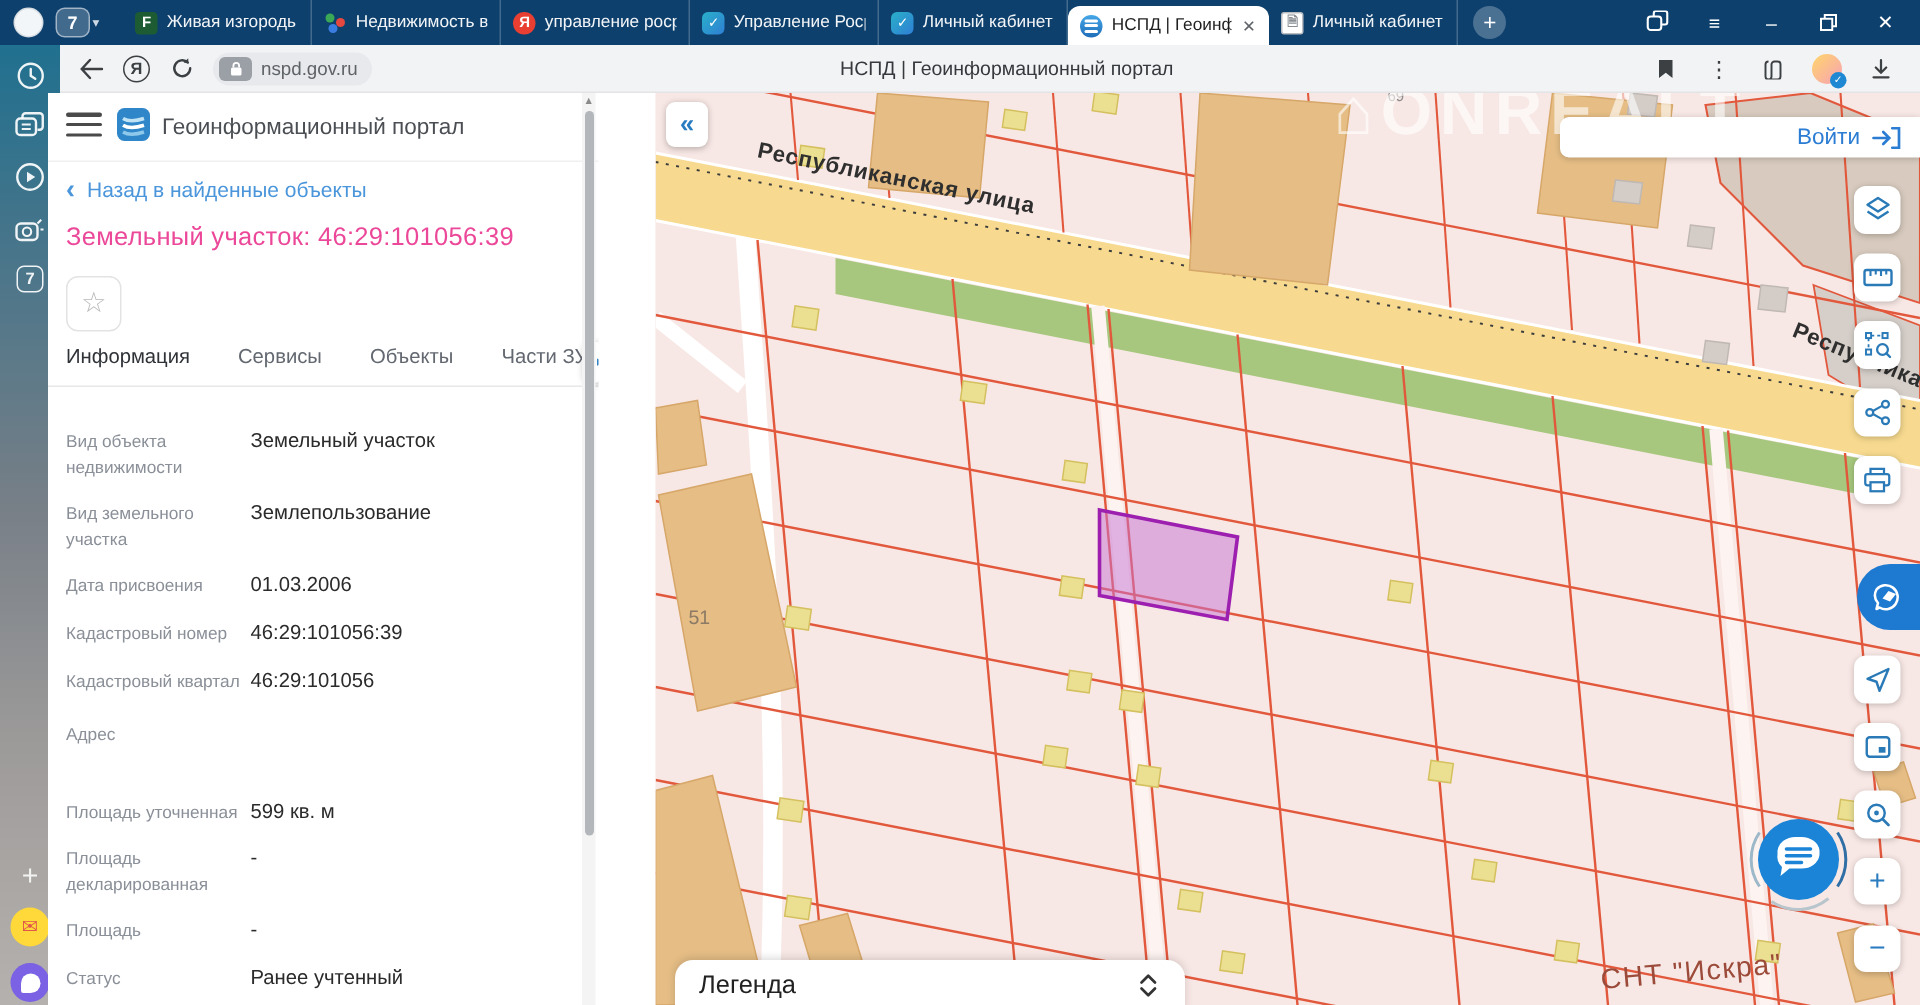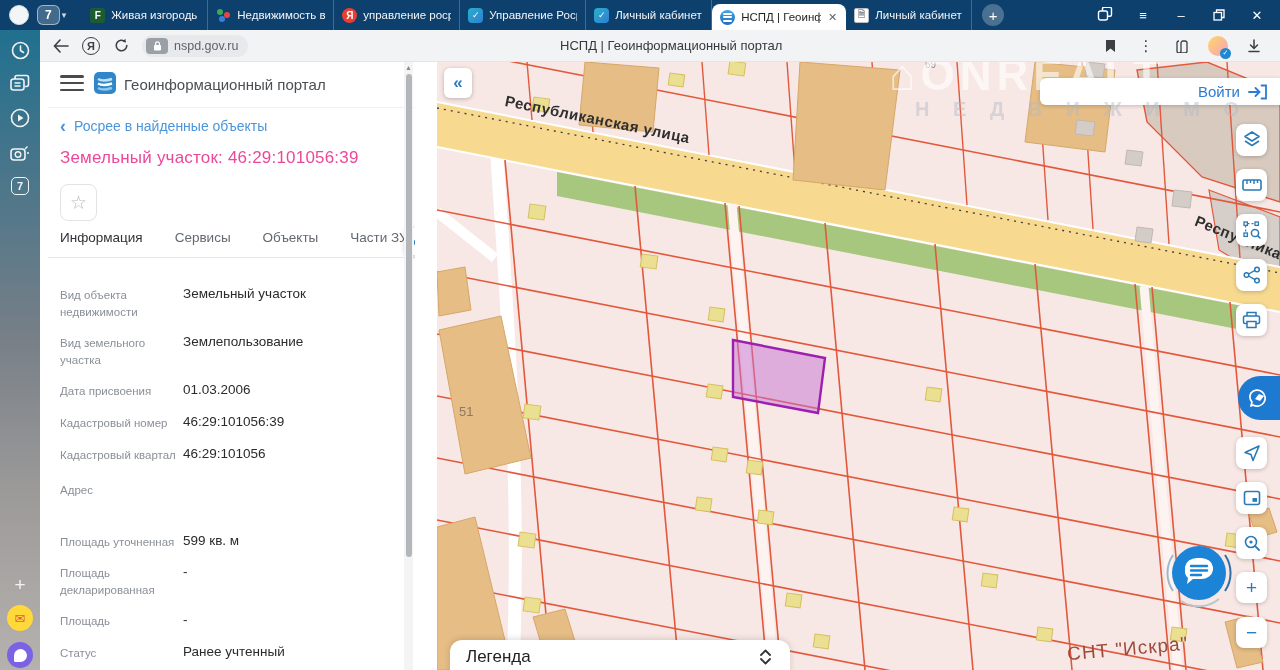--- a/index.html
+++ b/index.html
@@ -50,21 +50,21 @@
 
 
 .rail{left:0;top:30px;width:40px;height:640px;background:linear-gradient(180deg,#20708f 0%,#49758a 22%,#777f87 48%,#9c9a99 72%,#b5b1ae 100%)}
 .rail-ic{position:absolute;left:0;width:40px;height:30px;display:flex;align-items:center;justify-content:center;color:rgba(255,255,255,.92);cursor:pointer}
 .seven-box{width:18px;height:18px;border:1.7px solid rgba(255,255,255,.92);border-radius:5px;font-size:11px;font-weight:bold;display:flex;align-items:center;justify-content:center}
 .mail-circ{width:26px;height:26px;border-radius:50%;background:#ffd83a;display:flex;align-items:center;justify-content:center;color:#e2574c;font-size:13px}
 .alice-circ{width:26px;height:26px;border-radius:50%;background:#7b61e3;display:flex;align-items:center;justify-content:center}
 .alice-circ i{width:13px;height:13px;background:#fff;border-radius:50% 50% 50% 12%}
 
 
-.panel{left:48px;top:62px;width:367px;height:608px;background:#fff;overflow:hidden}
+.panel{left:32px;top:62px;width:367px;height:608px;background:#fff;overflow:hidden}
 .p-header{position:absolute;left:0;top:0;width:100%;height:46px;border-bottom:1px solid #f0f0f0}
 .burger{position:absolute;left:12px;top:13px;width:24px;height:18px;cursor:pointer}
 .burger i{display:block;height:2.6px;background:#4a4a4a;border-radius:2px;margin-bottom:4.2px}
 .p-logo{position:absolute;left:46px;top:10px;width:22px;height:22px}
 .p-title{position:absolute;left:76px;top:14px;font-size:15px;color:#4b4f54}
 .back-link{position:absolute;left:12px;top:56px;display:flex;align-items:center;gap:8px;color:#4b96db;font-size:14px;cursor:pointer}
 .back-chev{font-size:18px;line-height:14px;font-weight:bold}
 .obj-title{position:absolute;left:12px;top:86px;font-size:17px;color:#ec4899;letter-spacing:.2px}
 .star-btn{position:absolute;left:12px;top:122px;width:37px;height:37px;border:1px solid #e3e3e3;border-radius:8px;display:flex;align-items:center;justify-content:center;color:#b9b9b9;font-size:19px;background:#fff;cursor:pointer}
 .p-tabs{position:absolute;left:0;top:168px;width:100%;height:28px;border-bottom:1px solid #e8e8e8;display:flex;align-items:flex-start;gap:0;overflow:hidden;padding-left:12px}
@@ -268,21 +268,21 @@
       <svg class="p-logo" viewBox="0 0 22 22">
         <rect x="0" y="0" width="22" height="22" rx="5" fill="#2f86c8"></rect>
         <path d="M4 7 q5 3 14 0" stroke="#bfe2f5" stroke-width="2.4" fill="none"></path>
         <path d="M4 11.5 q5 3 14 0" stroke="#fff" stroke-width="2.4" fill="none"></path>
         <path d="M4 16 q5 3 14 0" stroke="#8ec8ea" stroke-width="2.4" fill="none"></path>
       </svg>
       <div class="p-title">Геоинформационный портал</div>
     </div>
     <div class="back-link">
       <span class="back-chev">‹</span>
-      <span>Росрее в найденные объекты</span>
+      <span>Назад в найденные объекты</span>
     </div>
     <div class="obj-title">Земельный участок: 46:29:101056:39</div>
     <div class="star-btn">☆</div>
 
     <div class="p-tabs">
       <div class="p-tab active">Информация</div>
       <div class="p-tab">Сервисы</div>
       <div class="p-tab">Объекты</div>
       <div class="p-tab">Части ЗУ</div>
       <div class="p-tab">Соста</div>
@@ -441,21 +441,20 @@
       <polygon points="296,278 388,296 381,351 296,335" fill="#c572d4" fill-opacity="0.5" stroke="#9c1fb0" stroke-width="2.4"></polygon>
     </svg>
 
     <div class="map-label" style="left:70px;top:30px;font-size:15px;transform:rotate(11.5deg);transform-origin:left top;letter-spacing:.5px">Республиканская  улица</div>
     <div class="map-label" style="left:762px;top:150px;font-size:15px;transform:rotate(22deg);transform-origin:left top;letter-spacing:.5px">Республиканск</div>
     <div class="num-label" style="left:22px;top:342px;font-size:13px;color:#8c7a64">51</div>
     <div class="num-label" style="left:488px;top:-3px;font-size:10px;color:#8a8a8a">69</div>
     <div class="snt-label">СНТ  "Искра"</div>
 
     <div class="watermark">⌂ONREALT</div>
-    <div class="watermark2">Н Е Д В И Ж И М О</div>
 
     <div class="collapse-btn">«</div>
 
     <div class="login-bar">
       <span class="login-text">Войти</span>
       <svg width="20" height="16" viewBox="0 0 20 16">
           <path d="M1 8 H11 M7.5 4 L11.5 8 L7.5 12" fill="none" stroke="#2b7cd3" stroke-width="1.8" stroke-linecap="round"></path>
           <path d="M13.5 1.5 H18 V14.5 H13.5" fill="none" stroke="#2b7cd3" stroke-width="1.8" stroke-linecap="round"></path>
         </svg>
     </div>

